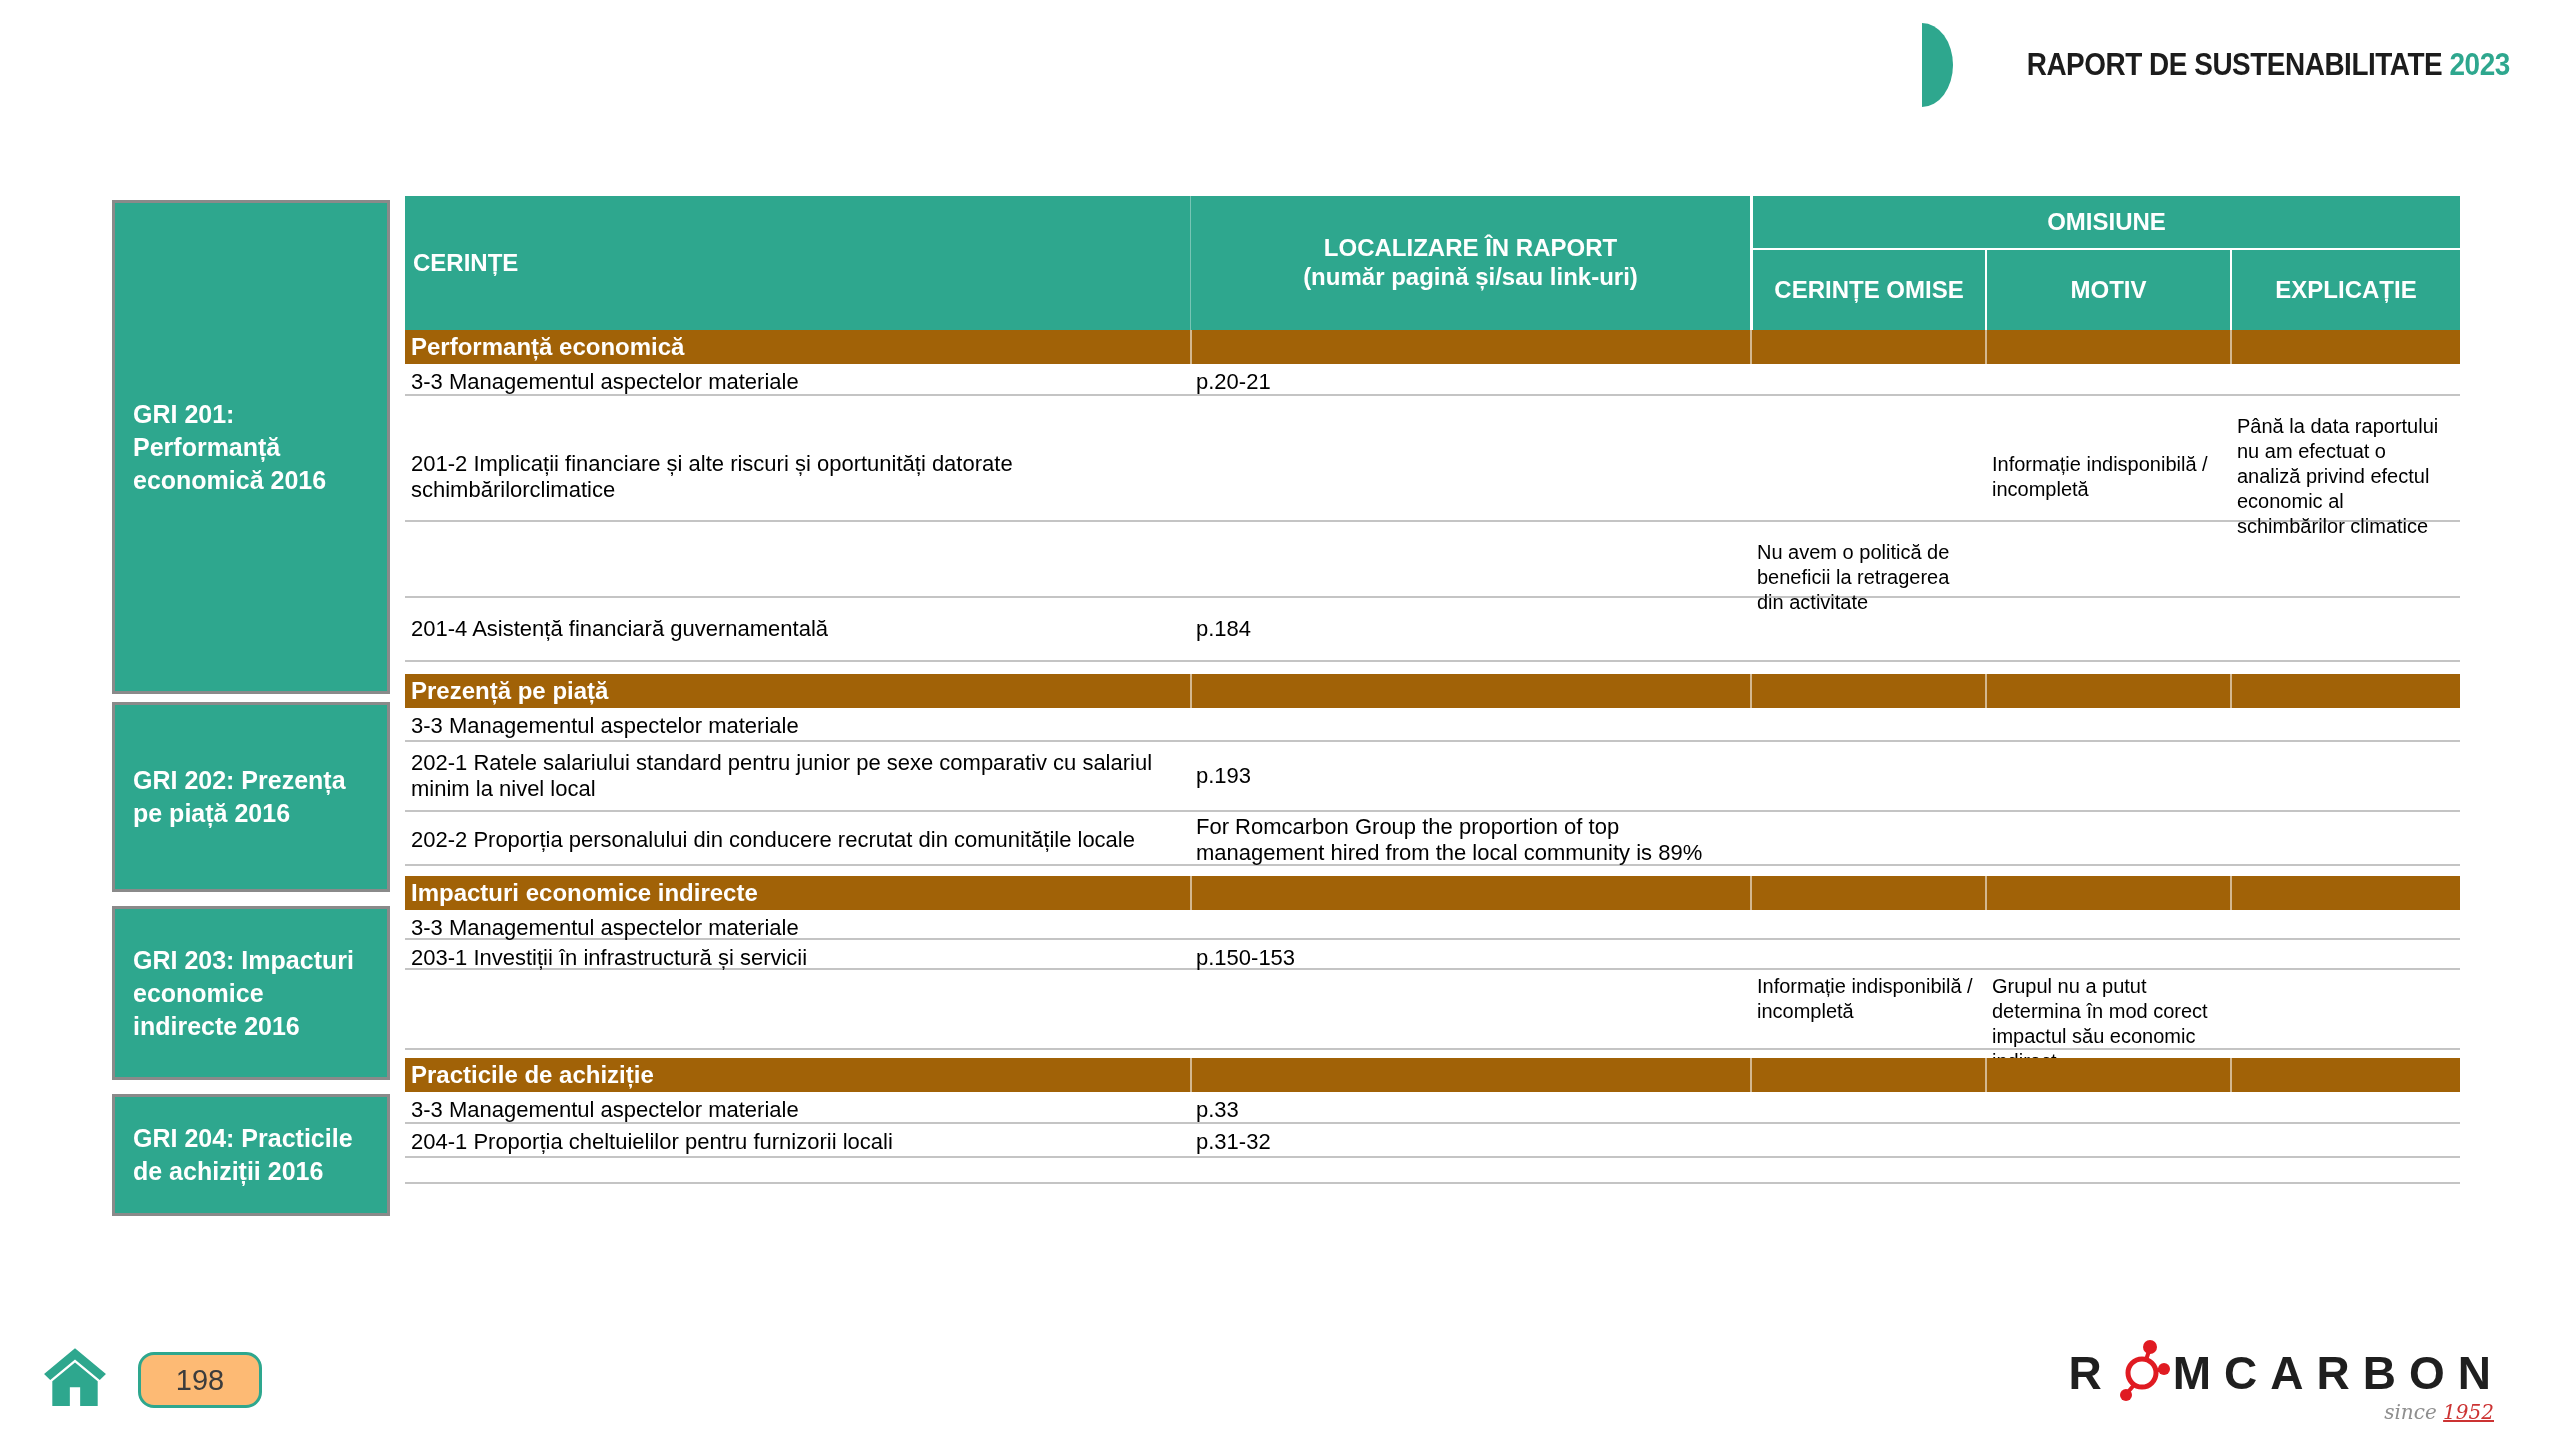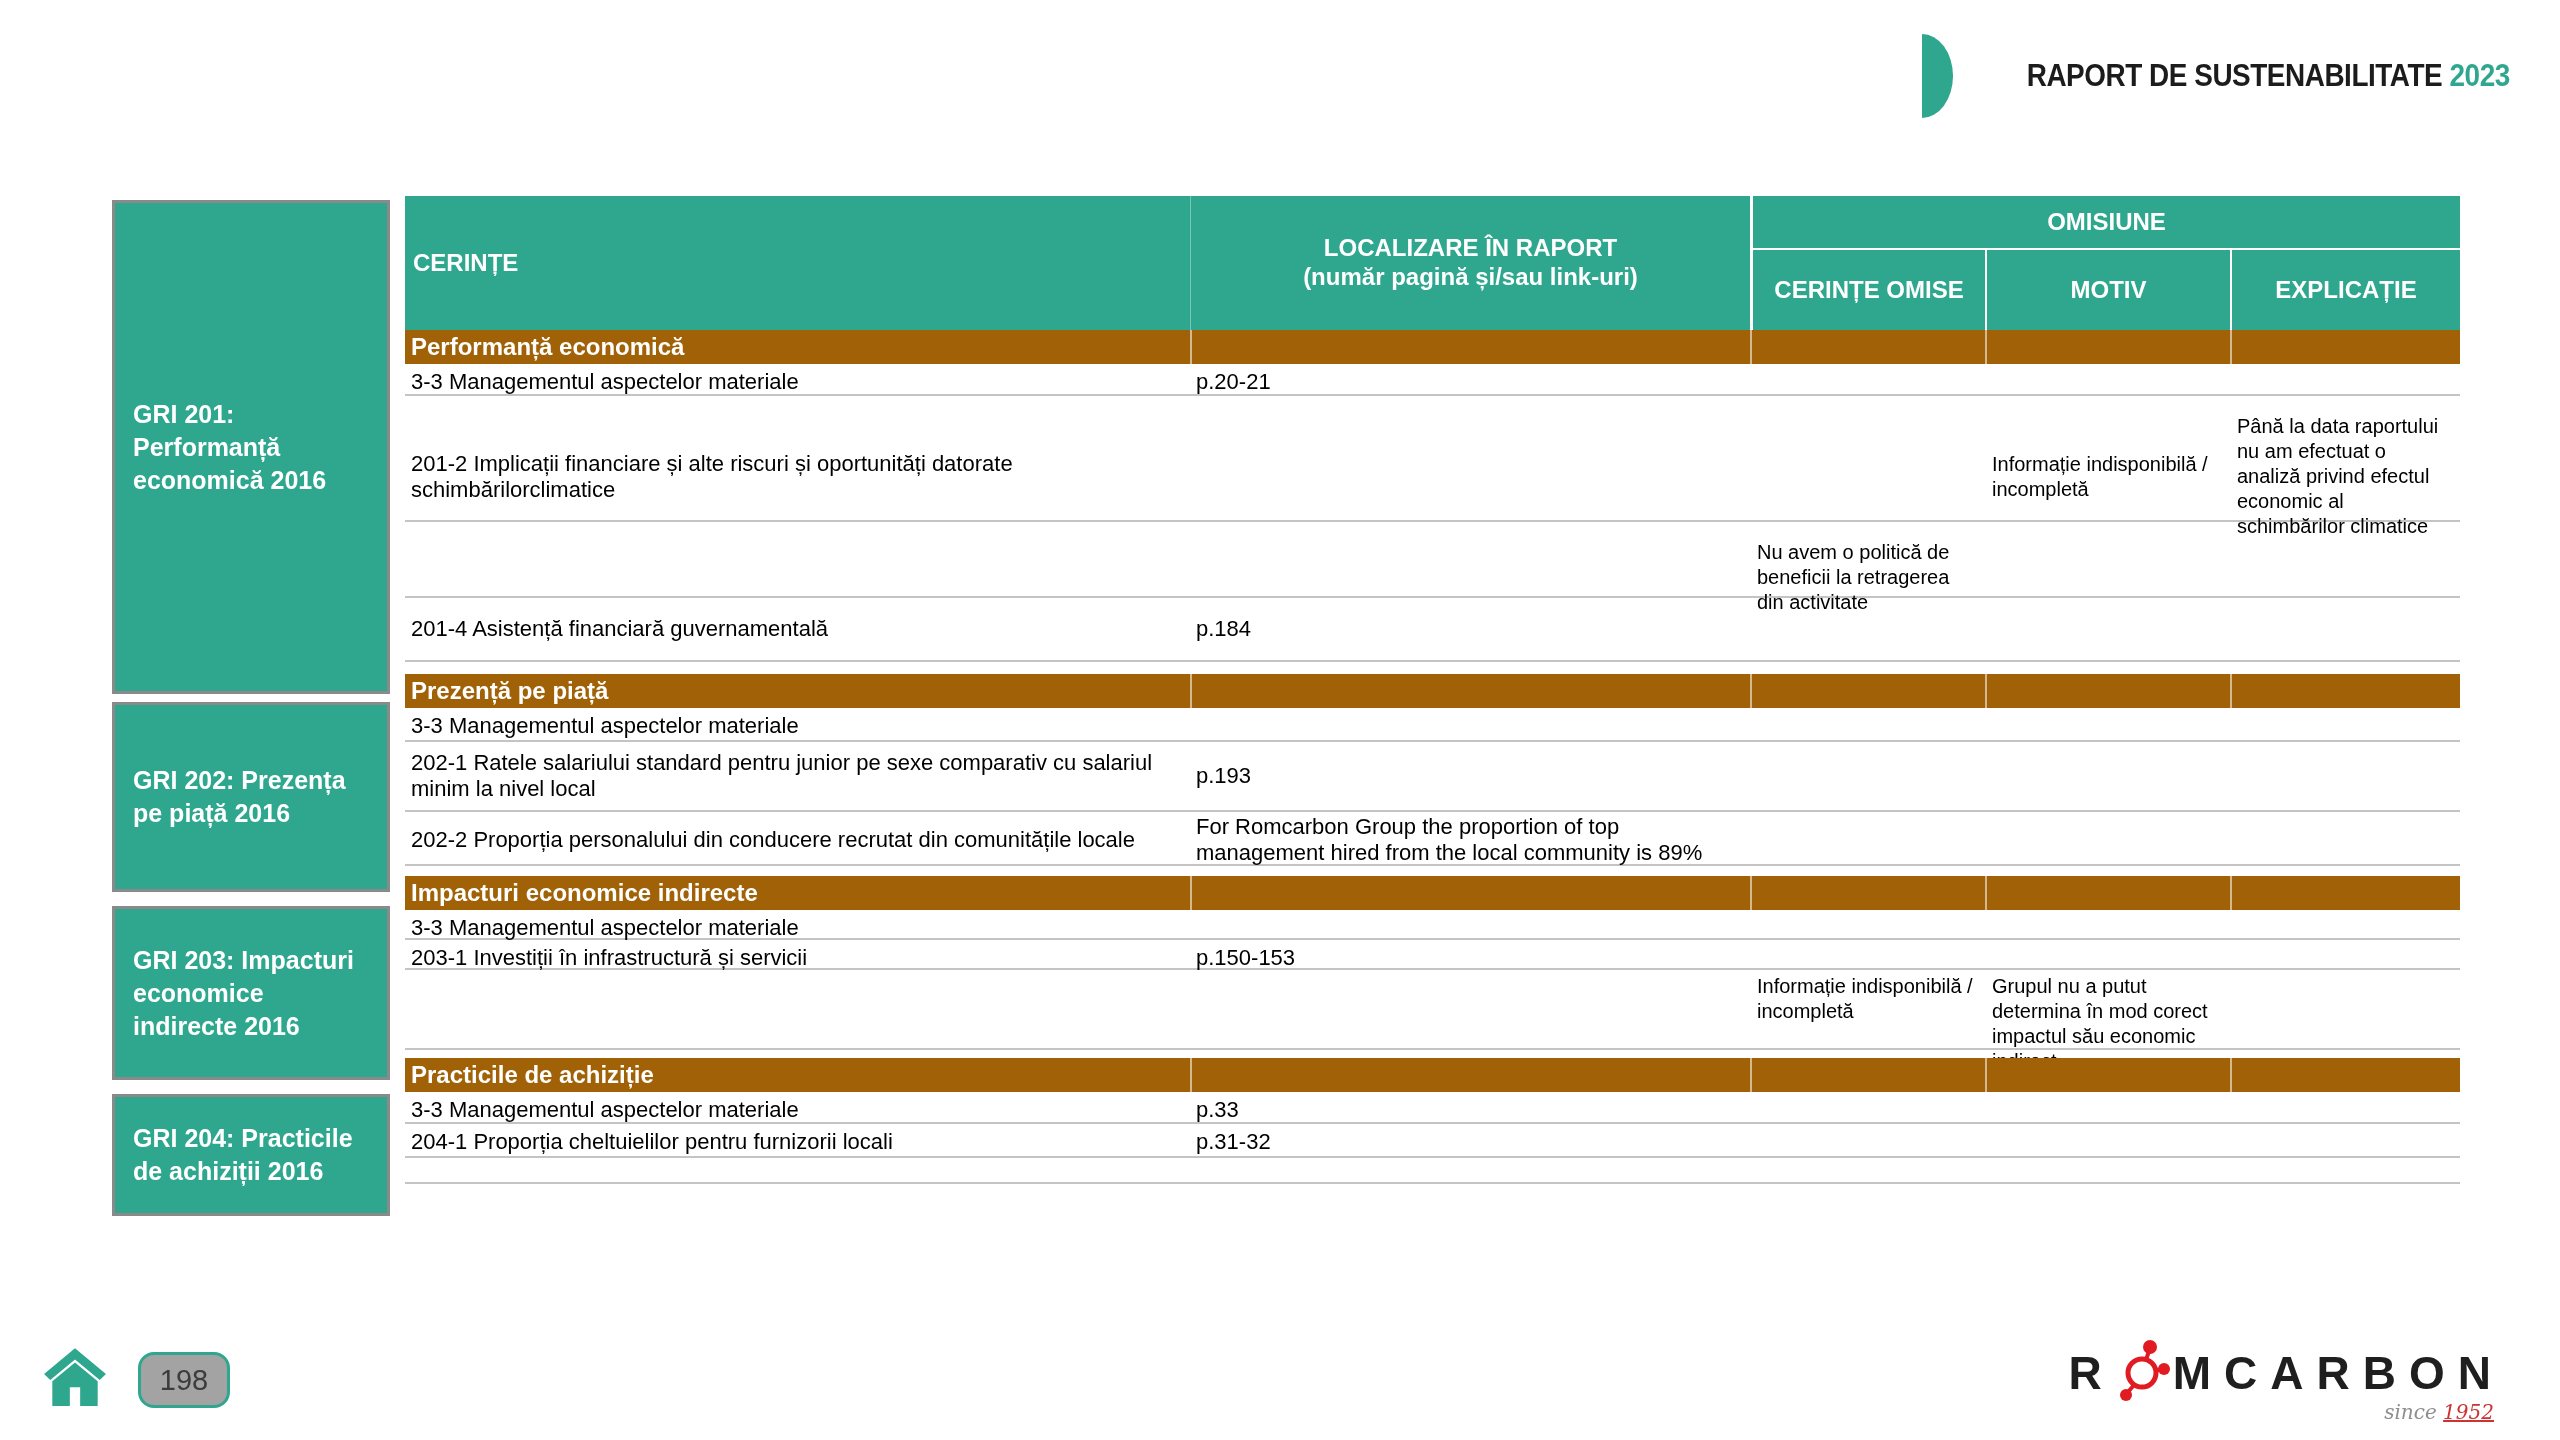--- a/index.html
+++ b/index.html
@@ -1,20 +1,20 @@
 <!DOCTYPE html>
 <html><head>
 <meta charset="utf-8">
 <style>
   * { margin:0; padding:0; box-sizing:border-box; }
   html,body { width:2560px; height:1440px; background:#fff; }
   body { font-family:"Liberation Sans","DejaVu Sans",sans-serif; color:#000; position:relative; overflow:hidden; }
 
   
-  .report-header { position:absolute; top:32px; right:50px; height:88px; display:flex; align-items:center; gap:20px; }
+  .report-header { position:absolute; top:21px; right:50px; height:88px; display:flex; align-items:center; gap:20px; }
   .halfdisc { width:31px; height:84px; background:#2ea78e; border-top-right-radius:31px 42px; border-bottom-right-radius:31px 42px; }
   .report-title { font-size:31px; font-weight:700; color:#1c1c1c; letter-spacing:-0.5px; white-space:nowrap;
                   transform:scaleX(.9); transform-origin:right center; }
   .report-title .year { color:#2ea78e; }
 
   
   .gri-block { position:absolute; left:112px; width:278px; background:#2ea78e; border:3px solid #8a8a8a;
                display:flex; align-items:center; padding:0 18px; }
   .gri-block span { color:#fff; font-weight:700; font-size:25px; line-height:1.32; }
   .gri-201 { top:200px; height:494px; }
@@ -44,21 +44,21 @@
   .c   { display:flex; align-items:center; padding:2px 6px; font-size:22px; line-height:1.18; }
   .c.omi, .c.mot, .c.exp { font-size:20px; line-height:1.25; padding:18px 7px; }
   .c.top { align-items:flex-start; padding-top:4px; }
   .gap { height:12px; }
   .gap-s { height:10px; }
   .gap-xs { height:8px; }
   .spacer { height:26px; border-bottom:2px solid #c4c4c4; }
 
   
   .home-btn { position:absolute; left:42px; top:1346px; width:66px; height:62px; cursor:pointer; }
-  .page-badge { position:absolute; left:138px; top:1352px; width:92px; height:56px; background:#a3a3a3;
+  .page-badge { position:absolute; left:138px; top:1352px; width:124px; height:56px; background:#fdba74;
                 border:3px solid #2ea78e; border-radius:16px; display:flex; align-items:center; justify-content:center;
                 font-size:29px; color:#3c3c3c; }
 
   .romcarbon { position:absolute; right:56px; top:1338px; text-align:right; }
   .romcarbon .line { display:flex; align-items:center; justify-content:flex-end; }
   .romcarbon .lt { font-size:46px; font-weight:700; color:#1f1f1f; letter-spacing:13px; }
   .romcarbon svg { margin:0 2px 6px 0; }
   .since { font-size:20px; margin-top:-8px; padding-right:10px; font-family:"DejaVu Serif","Liberation Serif",serif; }
   .since .s-lbl { color:#8f8f8f; font-style:italic; }
   .since .s-yr  { color:#cc3333; font-style:italic; text-decoration:underline; }

